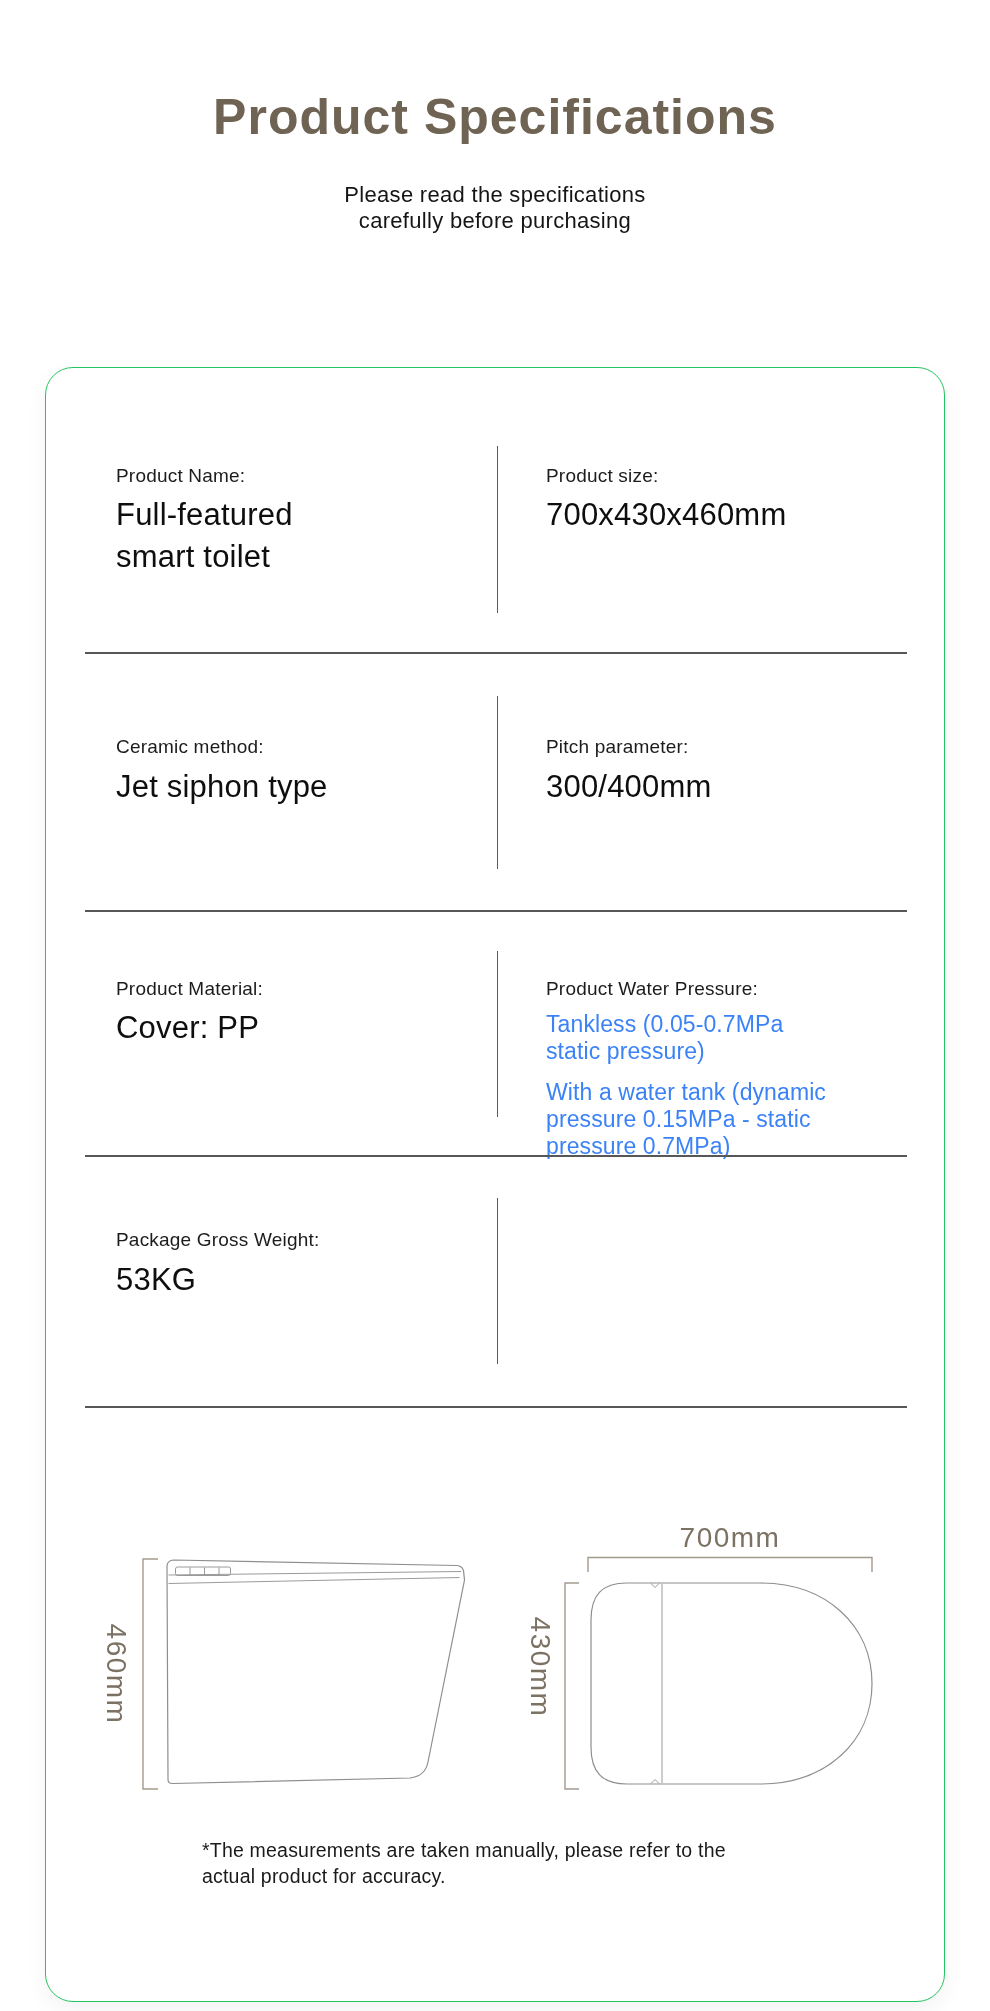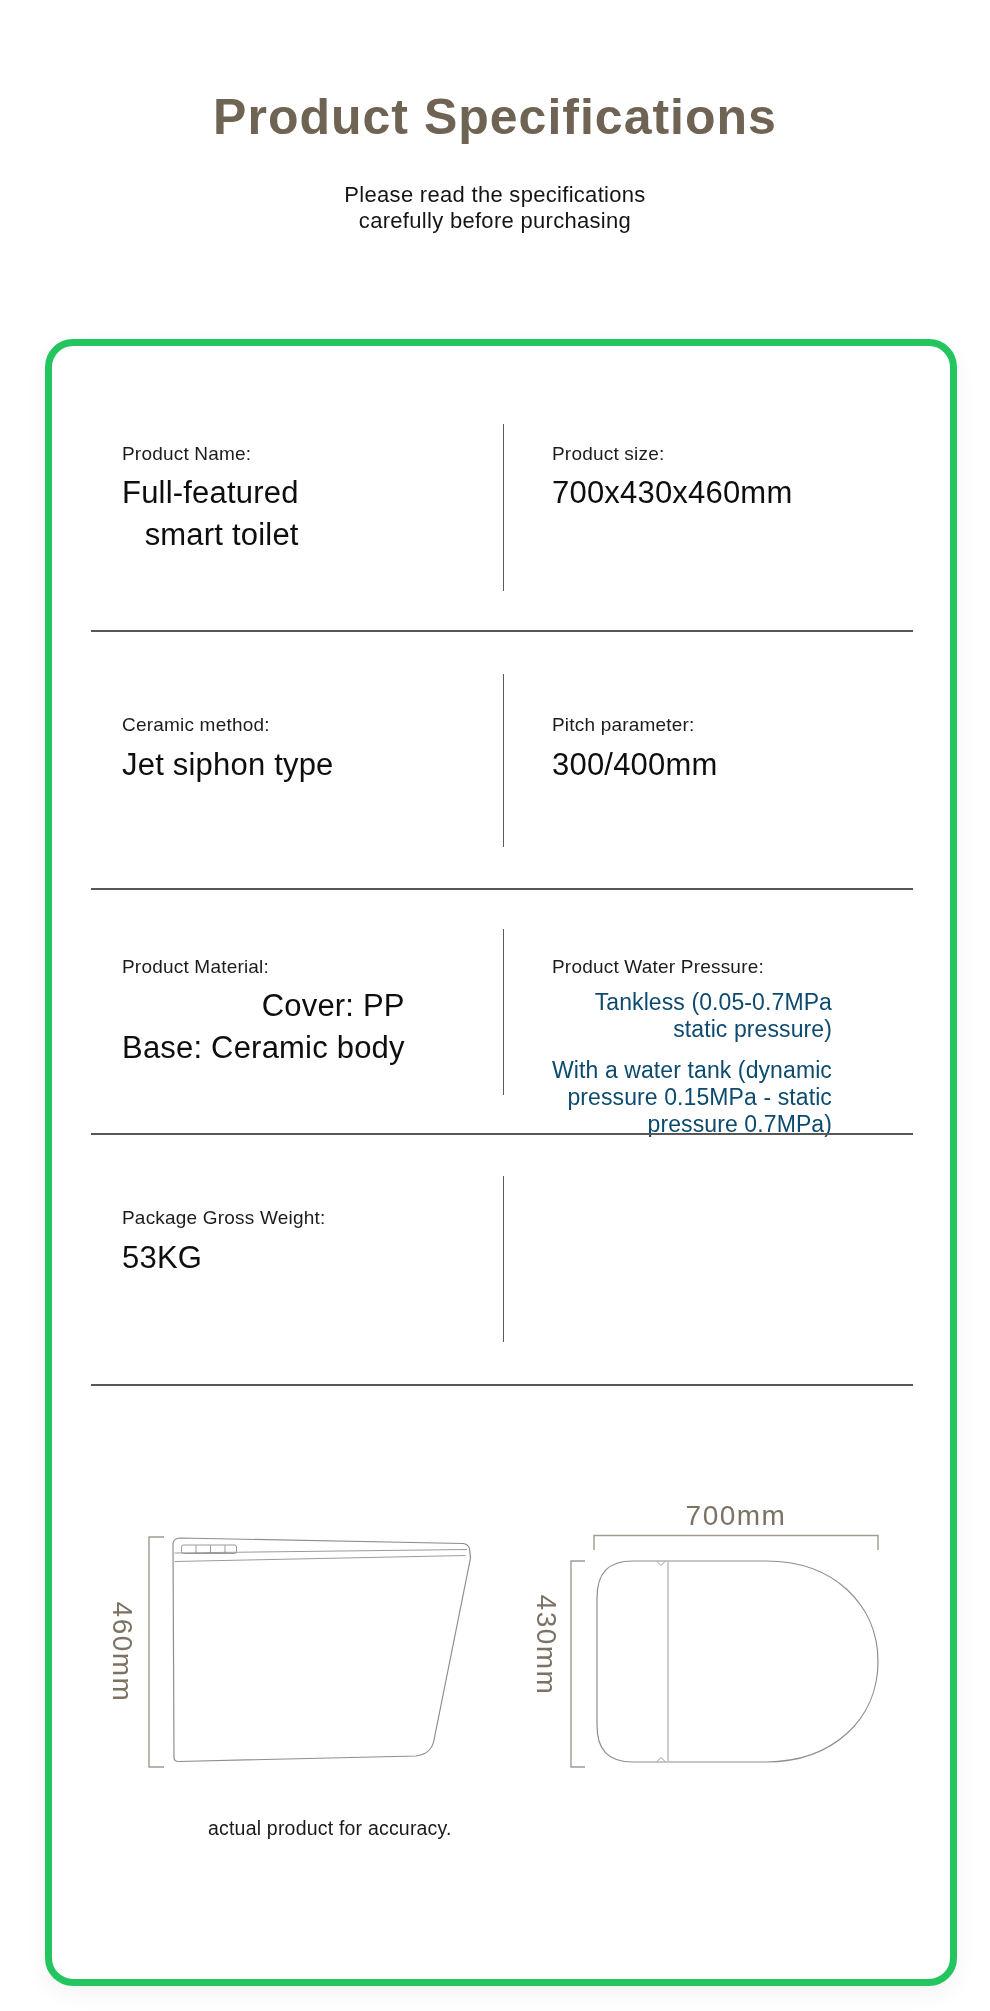--- a/index.html
+++ b/index.html
@@ -10,33 +10,32 @@
   }
   .page-title{
     position:absolute;left:0;top:88px;width:990px;text-align:center;
     font-size:50px;font-weight:700;color:#6f6453;letter-spacing:1px;
   }
   .page-subtitle{
     position:absolute;left:0;top:150px;width:990px;text-align:center;
     font-size:22px;font-weight:400;color:#151515;line-height:26px;letter-spacing:.3px;margin-top:32px;
   }
   .spec-card{
-    position:absolute;left:45px;top:339px;width:898px;height:1633px;
-    background:#fff;border:7px solid #22c55e;border-radius:28px;
+    position:absolute;left:45px;top:367px;width:898px;height:1633px;
+    background:#fff;border:1px solid #22c55e;border-radius:28px;
     box-shadow:0 8px 22px rgba(0,0,0,0.05);
-    text-align:right;
   }
   .lbl{
     position:absolute;font-size:19px;color:#1c1c1c;letter-spacing:.2px;white-space:nowrap;
   }
   .val{
     position:absolute;font-size:31px;color:#0e0e0e;line-height:42px;letter-spacing:.2px;white-space:nowrap;
   }
   .val-sm{
-    position:absolute;font-size:23px;color:#0c4a6e;line-height:27px;letter-spacing:.1px;white-space:nowrap;
+    position:absolute;font-size:23px;color:#3b82f6;line-height:27px;letter-spacing:.1px;white-space:nowrap;
   }
   .val-sm .para2{display:block;margin-top:14px;}
   .line{display:block;}
   .vdiv{
     position:absolute;width:1px;background:#5a5a5a;left:451px;
   }
   .hdiv{
     position:absolute;left:39px;width:822px;height:2px;background:#575757;
   }
   .diagram{
@@ -86,21 +85,20 @@
     <div class="val" style="left:500px;top:398px">
       <span class="line">300/400mm</span>
     </div>
     <div class="hdiv" style="top:542px"></div>
   </div>
 
   <div>
     <div class="lbl" style="left:70px;top:610px">Product Material:</div>
     <div class="val" style="left:70px;top:639px">
       <span class="line">Cover: PP</span>
-      <span class="line">Base: Ceramic body</span>
     </div>
     <div class="vdiv" style="top:583px;height:166px"></div>
     <div class="lbl" style="left:500px;top:610px">Product Water Pressure:</div>
     <div class="val-sm" style="left:500px;top:643px">
       <span class="line">Tankless (0.05-0.7MPa</span>
       <span class="line">static pressure)</span>
       <span class="para2">
         <span class="line">With a water tank (dynamic</span>
         <span class="line">pressure 0.15MPa - static</span>
         <span class="line">pressure 0.7MPa)</span>
@@ -145,16 +143,17 @@
     </g>
     <text x="684" y="56" text-anchor="middle">700mm</text>
 
     <g fill="none" stroke="#a39a8e" stroke-width="1.4">
       <polyline points="533,92 519,92 519,298 533,298"></polyline>
     </g>
     <text x="492" y="176" text-anchor="middle" dominant-baseline="middle" transform="rotate(90 492 176)">430mm</text>
   </svg>
 
   <div class="footnote">
+    <span class="line">*The measurements are taken manually, please refer to the</span>
     <span class="line">actual product for accuracy.</span>
   </div>
 
 </div>
 
 </body></html>

